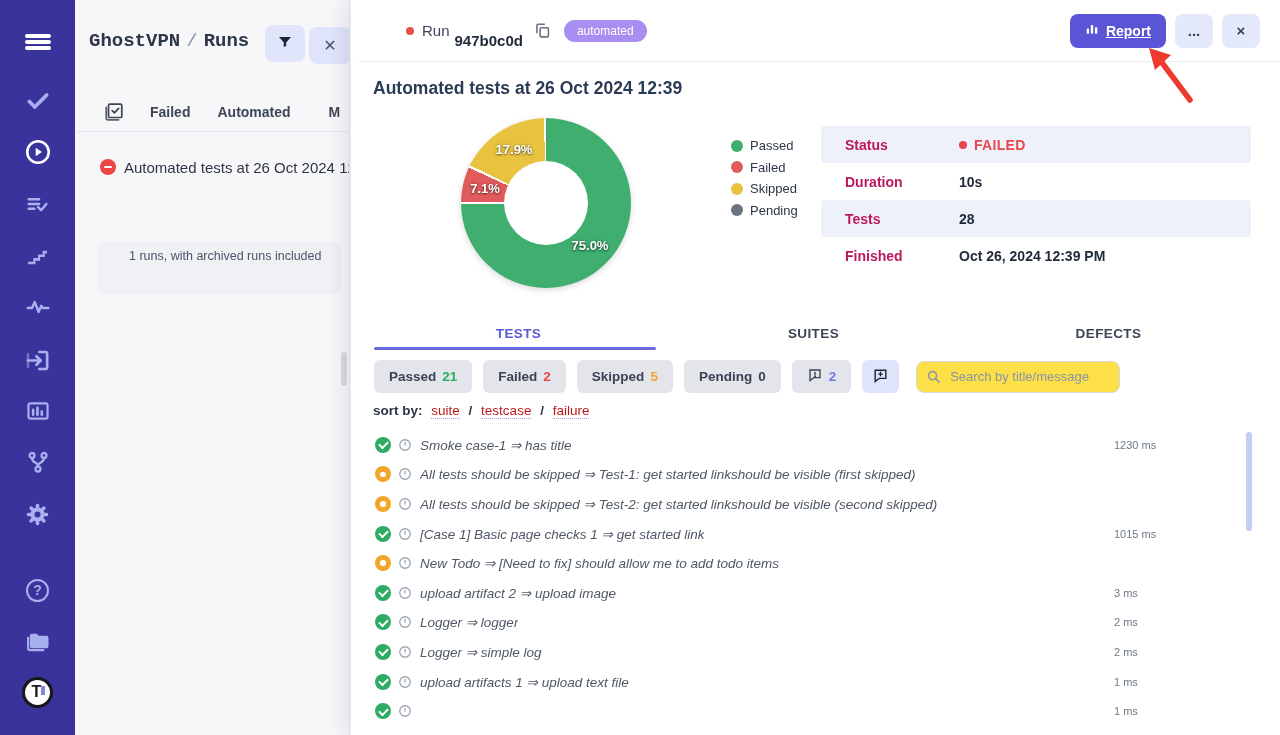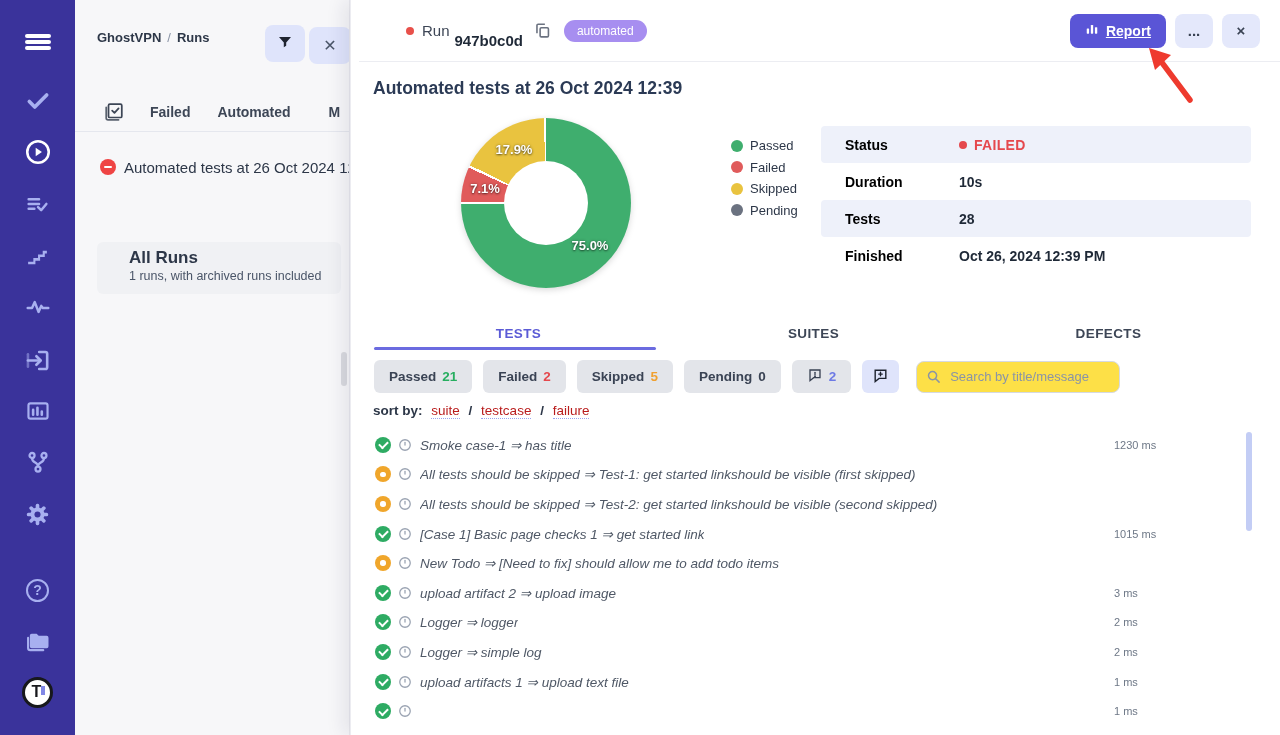--- a/index.html
+++ b/index.html
@@ -10,21 +10,21 @@
   .sidebar { position:absolute; left:0; top:0; width:75px; height:735px; background:#3a339b; z-index:5; }
   .side-ic { position:absolute; left:50%; transform:translate(-50%,-50%); display:flex; align-items:center; justify-content:center; width:40px; height:40px; cursor:pointer; }
   .hamburger span { display:block; width:26px; height:3.5px; background:#fff; border-radius:2px; margin:2.6px 0; }
   .qmark { width:23px; height:23px; border:2px solid #a8b0f0; border-radius:50%; color:#a8b0f0; font-weight:700; font-size:14px; display:flex; align-items:center; justify-content:center; }
   .logo-badge { width:31px; height:31px; background:#fff; border:3px solid #17181c; border-radius:50%; display:flex; align-items:center; justify-content:center; position:relative; }
   .logo-badge .t { font-size:16px; font-weight:900; color:#17181c; line-height:1; margin-left:-2px; }
   .logo-badge .nub { position:absolute; right:5px; top:6px; width:4px; height:9px; background:#8087e6; }
 
   
   .left-panel { position:absolute; left:75px; top:0; width:275px; height:735px; background:#f7f7f9; border-right:1px solid #e9e9ee; z-index:6; overflow:hidden; }
-  .lp-header { position:absolute; left:22px; top:30px; font-size:13px; font-weight:800; white-space:nowrap; }
+  .lp-header { position:absolute; left:14px; top:30px; font-size:19px; font-weight:800; white-space:nowrap;font-family:Liberation Mono, monospace; }
   .lp-header .slash { color:#8a94a6; font-weight:400; padding:0 6px; }
   .btn-sq { position:absolute; height:37px; background:#dfe4fb; border:none; border-radius:8px; display:flex; align-items:center; justify-content:center; cursor:pointer; }
   .filter-btn { left:190px; top:25px; width:40px; }
   .panel-close-btn { left:234px; top:27px; width:42px; color:#4a5568; font-size:16px; }
   .lp-tabs { position:absolute; left:0; top:92px; width:275px; height:40px; border-bottom:1px solid #e5e7ee; display:flex; align-items:center; }
   .lp-tab { font-size:14px; font-weight:700; color:#3d4656; cursor:pointer; white-space:nowrap; }
   .select-ic { margin-left:28px; margin-right:25px; cursor:pointer; display:flex; }
   .lp-run-item { position:absolute; left:0; top:152px; width:275px; height:30px; display:flex; align-items:center; cursor:pointer; }
   .lp-run-item .txt { margin-left:8px; font-size:15px; color:#2d3748; white-space:nowrap; overflow:hidden; }
   .minus-circle { margin-left:25px; width:16px; height:16px; min-width:16px; background:#ef4444; border-radius:50%; position:relative; }
@@ -60,21 +60,21 @@
   .sl-skipped { left:53px; top:31px; }
 
   .legend { position:absolute; left:380px; top:135px; }
   .legend-row { display:flex; align-items:center; height:21.5px; }
   .legend-dot { width:12px; height:12px; border-radius:50%; margin-right:7px; }
   .legend-txt { font-size:13px; color:#2d3748; }
 
   .stats { position:absolute; left:470px; top:126px; width:430px; }
   .stat-row { display:flex; align-items:center; height:37px; }
   .stat-row:nth-child(odd) { background:#eef1fa; border-radius:4px; }
-  .stat-label { width:138px; padding-left:24px; font-size:14px; font-weight:700; color:#000000; }
+  .stat-label { width:138px; padding-left:24px; font-size:14px; font-weight:700; color:#be185d; }
   .stat-value { font-size:14px; font-weight:700; color:#1f2937; display:flex; align-items:center; }
   .status-failed { color:#e5484d; font-weight:800; letter-spacing:.3px; }
   .fail-dot { width:8px; height:8px; border-radius:50%; background:#e5484d; margin-right:7px; }
 
   .tabs { position:absolute; left:20px; top:320px; width:885px; display:flex; }
   .tab { flex:1; text-align:center; font-size:13.5px; font-weight:700; color:#3d4656; letter-spacing:.4px; padding:6px 0 12px; cursor:pointer; }
   .tab.active { color:#5b5bd6; }
   .tab-underline { position:absolute; left:23px; top:347px; width:282px; height:3px; background:#6b6be0; border-radius:2px; }
 
   .filter-row { position:absolute; left:23px; top:360px; display:flex; align-items:center; gap:11px; }
@@ -214,21 +214,20 @@
     </span>
     <span class="lp-tab" style="margin-right:27px">Failed</span>
     <span class="lp-tab" style="margin-right:38px">Automated</span>
     <span class="lp-tab">M</span>
   </div>
   <div class="lp-run-item">
     <span class="minus-circle"></span>
     <span class="txt">Automated tests at 26 Oct 2024 12:39</span>
   </div>
   <div class="all-runs">
-    <div class="t1">All Runs</div>
     <div class="t2">1 runs, with archived runs included</div>
   </div>
   <div class="lp-scroll"></div>
 </section>
 
 <section class="main">
 
   <header class="main-header">
     <span class="red-dot"></span>
     <span class="run-label">Run</span>

